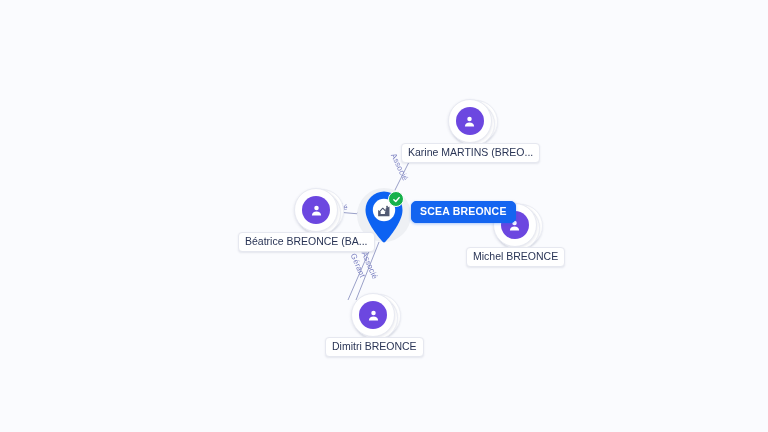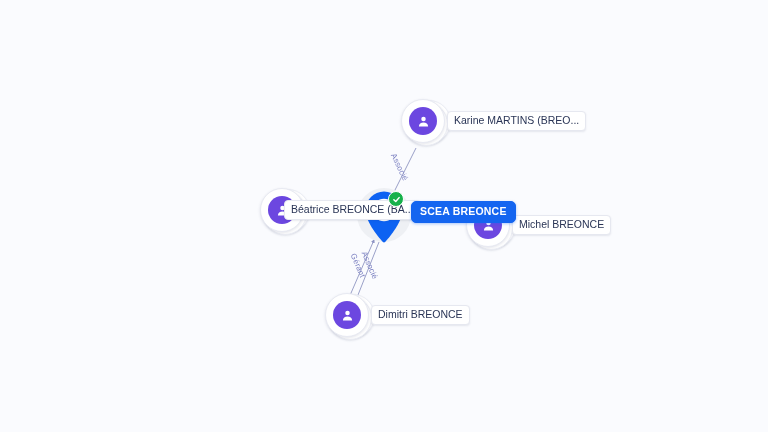--- a/index.html
+++ b/index.html
@@ -25,21 +25,21 @@
     position: absolute;
     left: 0; top: 0;
     width: 768px;
     height: 432px;
     pointer-events: none;
   }
   
   .node {
     position: absolute;
     display: flex;
-    flex-direction: row;
+    flex-direction: column;
     align-items: center;
     justify-content: space-between;
   }
   
   .avatar-stack {
     position: relative;
     width: 46px;
     height: 46px;
   }
   .avatar-stack::before,

